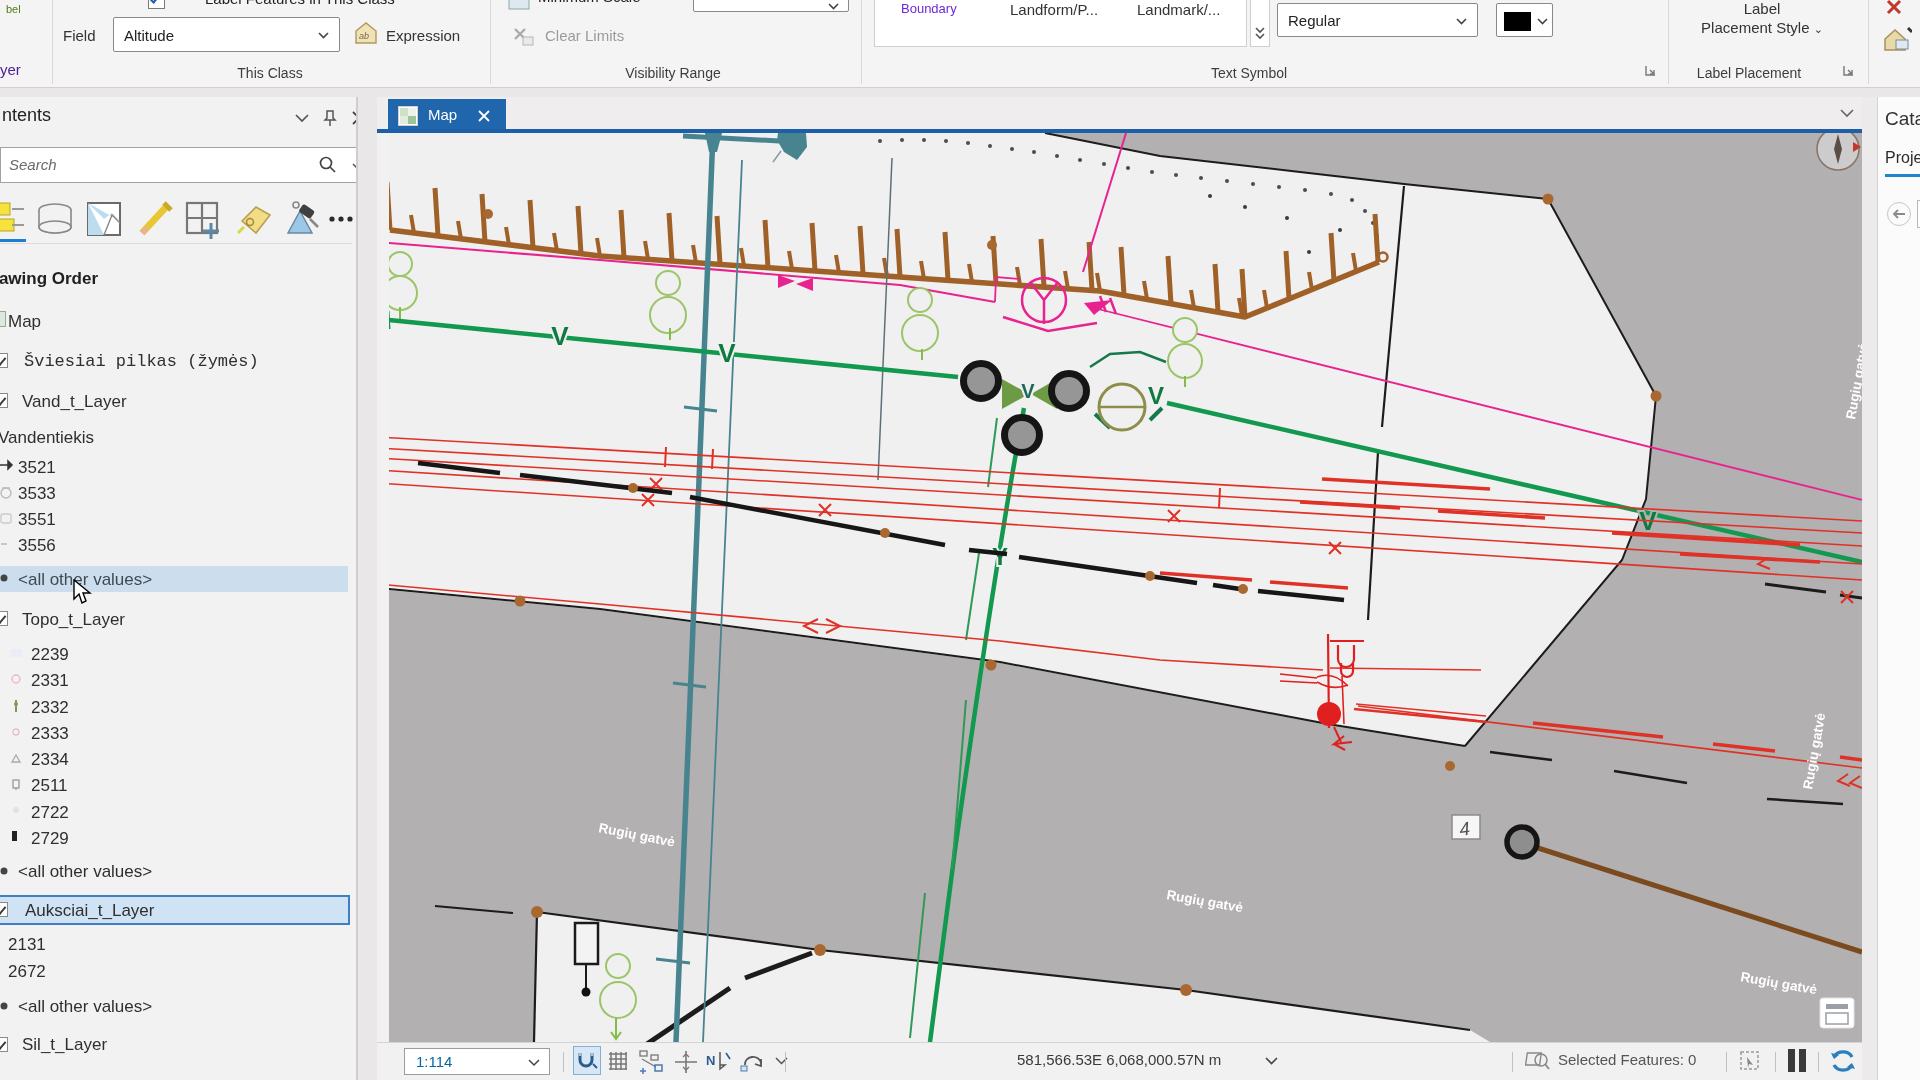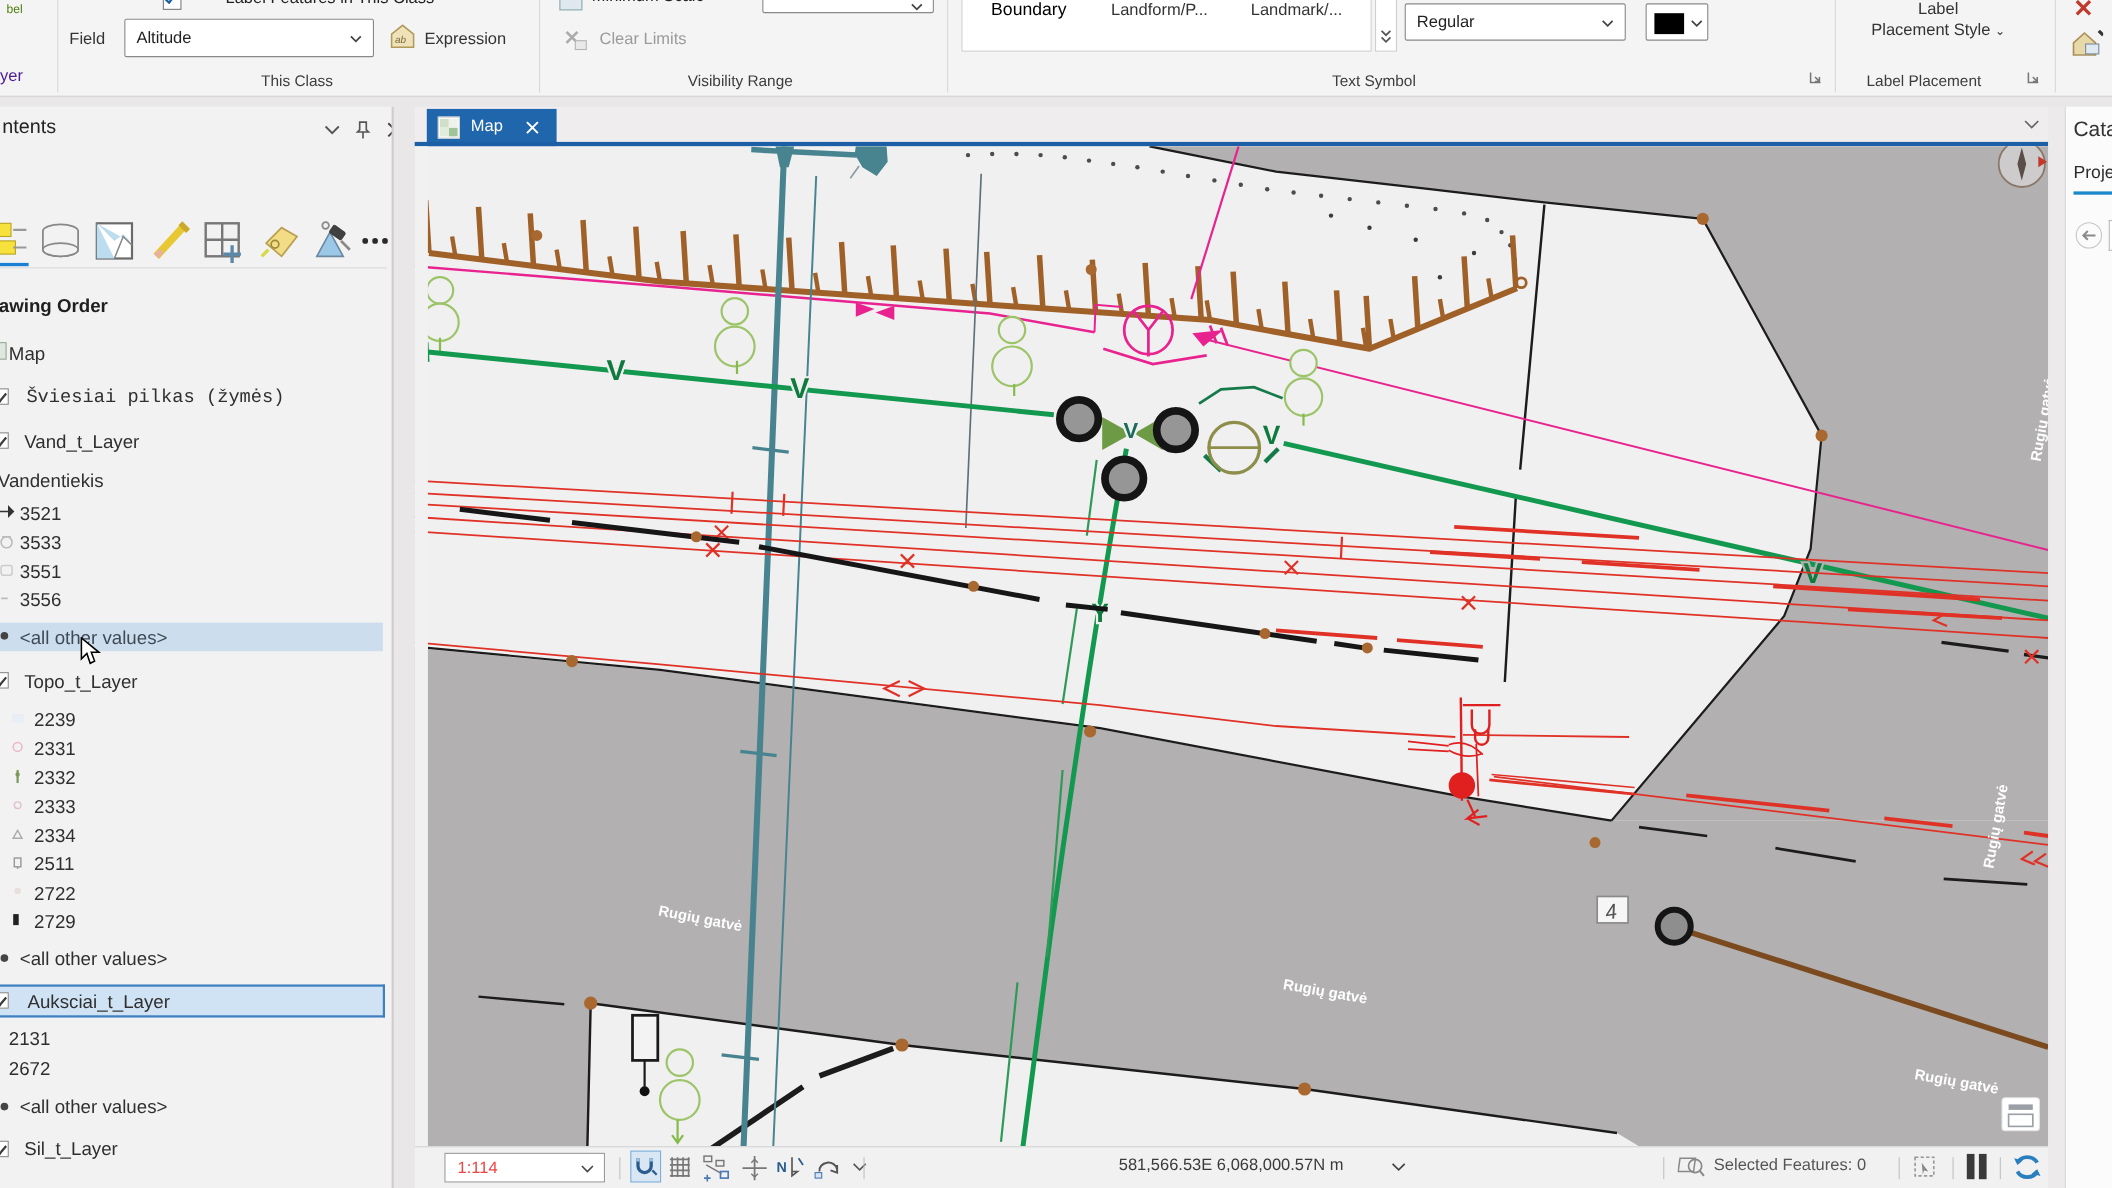--- a/index.html
+++ b/index.html
@@ -60,21 +60,21 @@
   </div>
   <svg class="abs" style="left:511px;top:25px;" width="25" height="24" viewBox="0 0 25 24">
     <path d="M4,4 L14,14 M14,4 L4,14" stroke="#aaa" stroke-width="2.4"></path>
     <rect x="12" y="12" width="10" height="8" fill="#e9e9e9" stroke="#b5b5b5"></rect>
   </svg>
   <div class="abs" style="left:545px;top:27px;font-size:15px;color:#9b9b9b;">Clear Limits</div>
   <div class="cap" style="left:573px;width:200px;">Visibility Range</div>
   <div class="vline" style="left:861px;"></div>
 
   <div class="abs" style="left:874px;top:-30px;width:373px;height:77px;background:#fff;border:1px solid #cfcfcf;"></div>
-  <div class="abs" style="left:901px;top:1px;font-size:16px;color:#000000;">Boundary</div>
+  <div class="abs" style="left:901px;top:1px;font-size:13px;color:#6d28d9;">Boundary</div>
   <div class="abs" style="left:1010px;top:1px;font-size:15px;color:#333;">Landform/P...</div>
   <div class="abs" style="left:1137px;top:1px;font-size:15px;color:#333;">Landmark/...</div>
   <div class="abs" style="left:1250px;top:-30px;width:20px;height:77px;background:#fff;border:1px solid #cfcfcf;"></div>
   <svg class="abs" style="left:1253px;top:26px;" width="14" height="16" viewBox="0 0 14 16">
       <path d="M3,2 L7,6 L11,2 M3,8 L7,12 L11,8" stroke="#555" stroke-width="1.6" fill="none"></path>
     </svg>
   <div class="combo" style="left:1277px;top:3px;width:201px;height:34px;">
     <span class="tx">Regular</span>
     <svg style="position:absolute;right:10px;top:14px;" width="11" height="7" viewBox="0 0 11 7">
         <path d="M1,1 L5.5,5.5 L10,1" stroke="#444" stroke-width="1.6" fill="none"></path>
@@ -117,20 +117,30 @@
       <path d="M2,2 L8,8 L14,2" stroke="#555" stroke-width="1.7" fill="none"></path>
     </svg>
   <svg class="abs" style="left:322px;top:12px;" width="16" height="18" viewBox="0 0 16 18">
       <path d="M5,2 L11,2 L11,9 L13,11 L3,11 L5,9 Z" fill="none" stroke="#555" stroke-width="1.5"></path>
       <path d="M8,11 L8,17" stroke="#555" stroke-width="1.5"></path>
     </svg>
   <svg class="abs" style="left:351px;top:13px;" width="16" height="16" viewBox="0 0 16 16">
       <path d="M2,2 L14,14 M14,2 L2,14" stroke="#444" stroke-width="1.8"></path>
     </svg>
 
+  <div class="abs" style="left:0px;top:50px;width:372px;height:36px;background:#fff;border:1px solid #a3a1a2;">
+    <div style="position:absolute;left:8px;top:8px;font-size:15px;font-style:italic;color:#6a6a6a;">Search</div>
+    <svg style="position:absolute;left:316px;top:7px;" width="20" height="20" viewBox="0 0 20 20">
+        <circle cx="9" cy="8" r="5.5" fill="none" stroke="#444" stroke-width="1.7"></circle>
+        <path d="M13,12 L18,17" stroke="#444" stroke-width="1.7"></path>
+      </svg>
+    <svg style="position:absolute;left:350px;top:14px;" width="14" height="9" viewBox="0 0 14 9">
+        <path d="M2,2 L7,7 L12,2" stroke="#555" stroke-width="1.5" fill="none"></path>
+      </svg>
+  </div>
 
   <svg class="abs" style="left:0px;top:102px;" width="356px" height="40" viewBox="0 0 356 40">
     <g>
         <rect x="-8" y="4" width="18" height="12" fill="#f7e13c" stroke="#b8a520"></rect>
         <rect x="-4" y="20" width="18" height="12" fill="#f7e13c" stroke="#b8a520"></rect>
         <path d="M12,10 L24,10 M12,26 L24,26" stroke="#999" stroke-width="2"></path>
       </g>
     <g>
         <ellipse cx="55" cy="11" rx="16" ry="6" fill="#f2f2f2" stroke="#888" stroke-width="1.6"></ellipse>
         <path d="M39,11 L39,28 A16,6 0 0 0 71,28 L71,11" fill="#f2f2f2" stroke="#888" stroke-width="1.6"></path>
@@ -570,21 +580,21 @@
   </g>
 
   <g>
     <rect x="1820" y="998" width="34" height="30" rx="3" fill="#ffffff" stroke="#e3e3e3"></rect>
     <rect x="1826" y="1004" width="22" height="5" fill="#9aa0a6"></rect>
     <rect x="1826" y="1013" width="22" height="11" fill="none" stroke="#9aa0a6" stroke-width="1.5"></rect>
   </g>
 </svg>
 <div id="statusbar">
   <div class="abs" style="left:27px;top:5px;width:146px;height:27px;background:#fff;border:1px solid #9c9c9c;">
-    <div style="position:absolute;left:11px;top:4px;font-size:15px;color:#ef4444;">1:114</div>
+    <div style="position:absolute;left:11px;top:4px;font-size:15px;color:#0369a1;">1:114</div>
     <svg style="position:absolute;right:9px;top:10px;" width="12" height="8" viewBox="0 0 12 8">
         <path d="M1,1 L6,6 L11,1" stroke="#444" stroke-width="1.5" fill="none"></path>
       </svg>
   </div>
   <div class="sep" style="left:186px;"></div>
   <div class="abs" style="left:196px;top:3px;width:28px;height:29px;background:#d9e7f5;border:1px solid #7fafdc;">
     <svg style="position:absolute;left:3px;top:3px;" width="21" height="21" viewBox="0 0 21 21">
         <path d="M3,3 L3,10 A6,6 0 0 0 15,10 L15,3" fill="none" stroke="#2a5d8f" stroke-width="3"></path>
         <path d="M3,3 L3,6 M15,3 L15,6" stroke="#9ec2e2" stroke-width="3"></path>
         <path d="M16,14 L20,18" stroke="#2a5d8f" stroke-width="2"></path>

